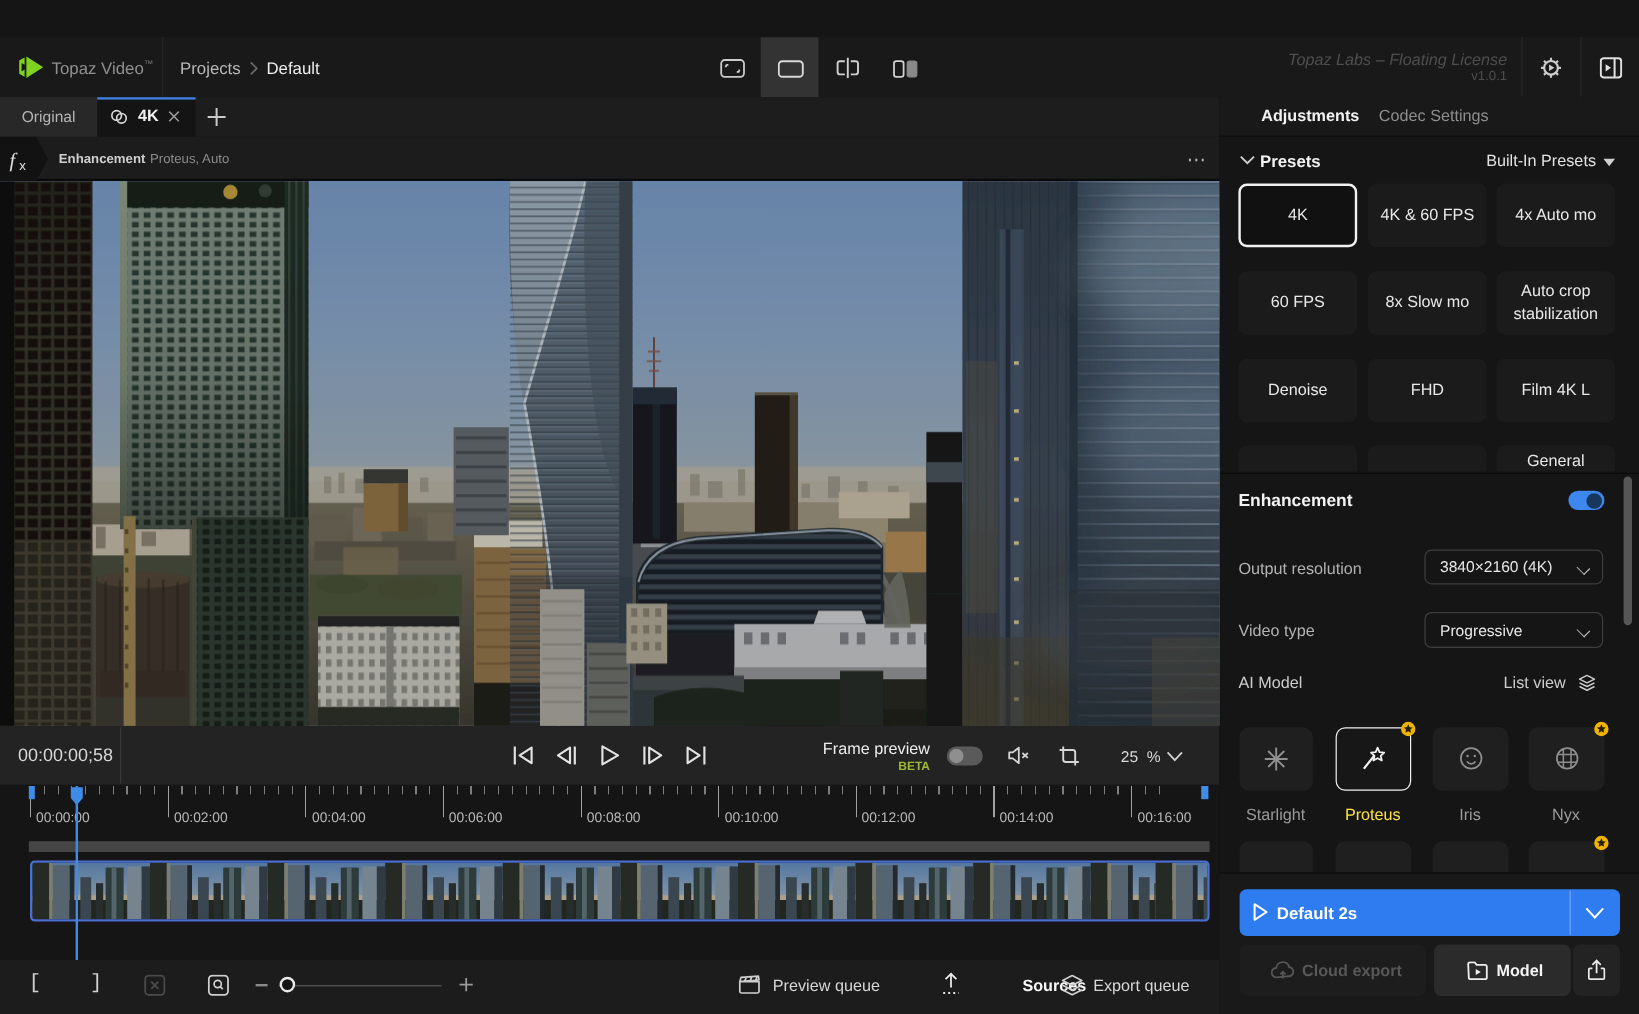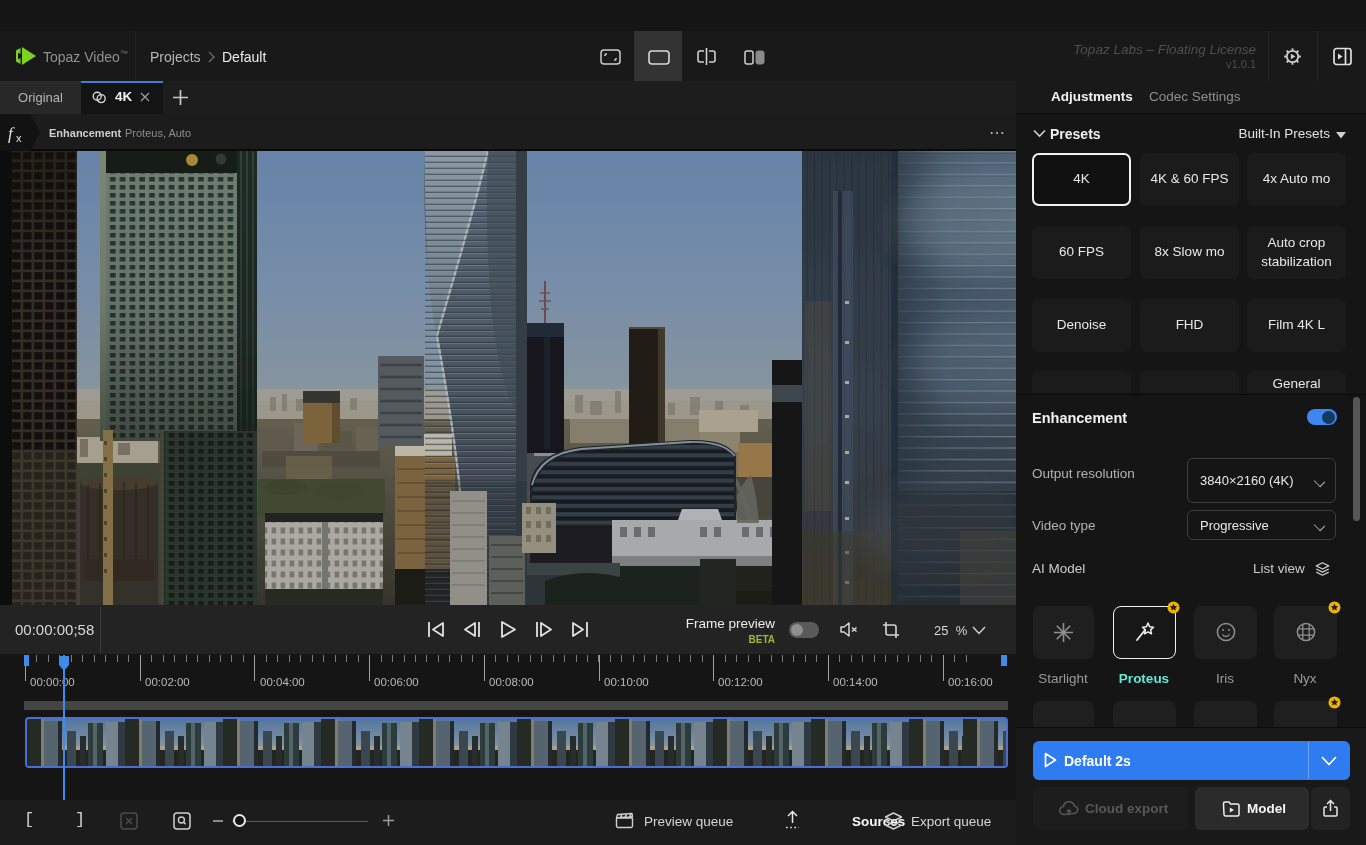--- a/index.html
+++ b/index.html
@@ -588,21 +588,21 @@
     </div>
 <div class="preset cut" style="left:1247px;top:371px">
       <span style="align-self:flex-end;margin:0 auto 0 auto;padding-top:12px">General</span>
     </div>
 <div class="abs" style="left:1016px;top:394px;width:350px;height:1px;background:#0b0b0b"></div>
 <div class="abs" style="left:1353px;top:397px;width:7px;height:124px;border-radius:4px;background:#565656"></div>
 <span class="abs" style="left:1032px;top:410px;color:#f2f2f2;font-size:14.5px;font-weight:bold">Enhancement</span>
 <div class="abs" style="left:1307px;top:409px;width:30px;height:16px;border-radius:8px;background:#3d87ee"></div>
 <div class="abs" style="left:1322px;top:410.5px;width:13px;height:13px;border-radius:7px;background:#16375e"></div>
 <span class="abs" style="left:1032px;top:466px;color:#b2b2b2;font-size:13.5px">Output resolution</span>
-<div class="dd" style="left:1187px;top:458px;width:149px;height:45px">
+<div class="dd" style="left:1187px;top:458px;width:149px;height:29px">
       <span>3840×2160 (4K)</span>
     </div>
 <span class="abs" style="left:1032px;top:518px;color:#b2b2b2;font-size:13.5px">Video type</span>
 <div class="dd" style="left:1187px;top:510px;width:149px;height:30px">
       <span>Progressive</span>
     </div>
 <span class="abs" style="left:1032px;top:561px;color:#cccccc;font-size:13.5px">AI Model</span>
 <span class="abs" style="left:1253px;top:561px;color:#cccccc;font-size:13.5px">List view</span>
 <svg class="icon" style="left:1315px;top:562px" width="15" height="14" viewBox="0 0 19 18">
       <path d="M9.5,1 L17.5,5 L9.5,9 L1.5,5 Z M1.5,9 L9.5,13 L17.5,9 M1.5,13 L9.5,17 L17.5,13" fill="none" stroke="#cccccc" stroke-width="1.6" stroke-linejoin="round"></path>
@@ -633,21 +633,21 @@
     </svg>
 <svg class="icon" style="left:1167px;top:601px" width="13" height="13" viewBox="0 0 13 13">
       <circle cx="6.5" cy="6.5" r="6" fill="#f0b400"></circle>
       <path d="M6.5,2.6 L7.6,5 L10.2,5.3 L8.3,7 L8.8,9.6 L6.5,8.3 L4.2,9.6 L4.7,7 L2.8,5.3 L5.4,5 Z" fill="#241d00"></path>
     </svg>
 <svg class="icon" style="left:1328px;top:601px" width="13" height="13" viewBox="0 0 13 13">
       <circle cx="6.5" cy="6.5" r="6" fill="#f0b400"></circle>
       <path d="M6.5,2.6 L7.6,5 L10.2,5.3 L8.3,7 L8.8,9.6 L6.5,8.3 L4.2,9.6 L4.7,7 L2.8,5.3 L5.4,5 Z" fill="#241d00"></path>
     </svg>
 <span class="mlabel" style="left:1063px">Starlight</span>
-<span class="mlabel" style="left:1144px;color:#5eead4;font-weight:bold">Proteus</span>
+<span class="mlabel" style="left:1144px;color:#fde047;font-weight:normal">Proteus</span>
 <span class="mlabel" style="left:1225px">Iris</span>
 <span class="mlabel" style="left:1305px">Nyx</span>
 
 <div class="mcard" style="left:1033px;top:701px;width:61px;height:26px;border-radius:8px 8px 0 0"></div>
 <div class="mcard" style="left:1113px;top:701px;width:63px;height:26px;border-radius:8px 8px 0 0"></div>
 <div class="mcard" style="left:1194px;top:701px;width:63px;height:26px;border-radius:8px 8px 0 0"></div>
 <div class="mcard" style="left:1274px;top:701px;width:63px;height:26px;border-radius:8px 8px 0 0"></div>
 <svg class="icon" style="left:1328px;top:696px" width="13" height="13" viewBox="0 0 13 13">
       <circle cx="6.5" cy="6.5" r="6" fill="#f0b400"></circle>
       <path d="M6.5,2.6 L7.6,5 L10.2,5.3 L8.3,7 L8.8,9.6 L6.5,8.3 L4.2,9.6 L4.7,7 L2.8,5.3 L5.4,5 Z" fill="#241d00"></path>

